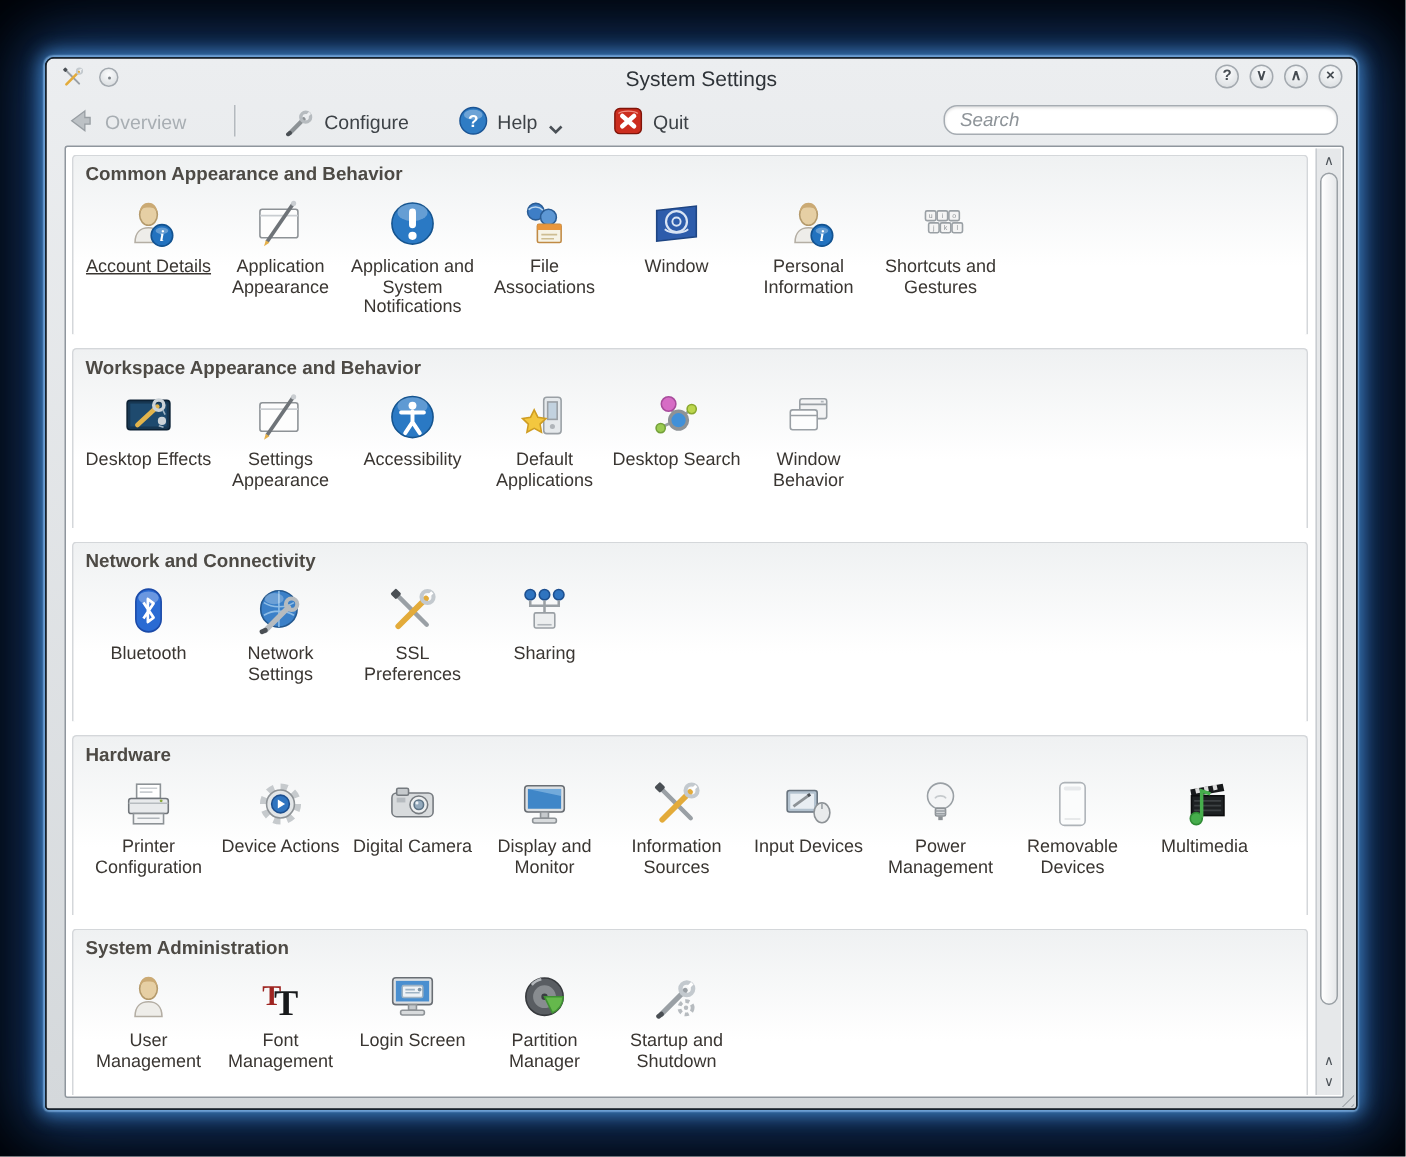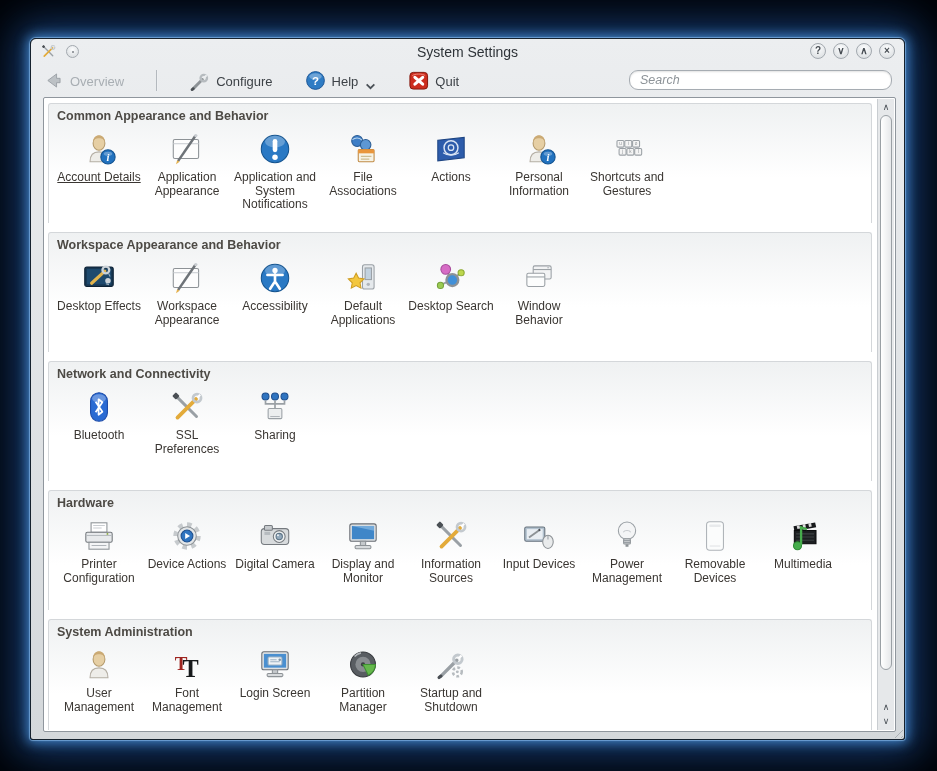--- a/index.html
+++ b/index.html
@@ -243,21 +243,21 @@
             </div>
             <div class="item">
               <span class="item-icon">
                 <svg viewBox="0 0 36 36">
                   <path d="M5.5 9.8l25-2.8v19.4l-25 2.8z" fill="#2d5cab" stroke="#1e4583"></path>
                   <circle cx="18" cy="16.8" r="6.6" fill="none" stroke="#d9e4f4" stroke-width="1.4"></circle>
                   <circle cx="18" cy="16.8" r="2.6" fill="none" stroke="#d9e4f4" stroke-width="1.2"></circle>
                   <path d="M10.6 21.6a9.5 6 0 0 0 14.8 0" fill="none" stroke="#d9e4f4" stroke-width="1.2"></path>
                 </svg>
               </span>
-              <span class="item-label">Actions</span>
+              <span class="item-label">Window</span>
             </div>
             <div class="item">
               <span class="item-icon">
                 <svg viewBox="0 0 36 36">
                   <path d="M9.5 30c0-6.2 3.4-9.3 8.5-9.3s8.5 3.1 8.5 9.3z" fill="#eeede9" stroke="#b4aea4"></path>
                   <ellipse cx="18" cy="12.5" rx="5.6" ry="6.6" fill="#e6cfa4" stroke="#b49a6c"></ellipse>
                   <path d="M12.4 11.2c.2-4.2 2.6-6.3 5.6-6.3s5.4 2.1 5.6 6.3c-1.4-2.6-2.3-3.3-5.6-3.3s-4.2.7-5.6 3.3z" fill="#cbaa74"></path>
                   <circle cx="26.5" cy="25.5" r="6.8" fill="#2272bf" stroke="#135391"></circle>
                   <ellipse cx="26.5" cy="22.6" rx="4" ry="2" fill="#fff" opacity="0.3"></ellipse>
                   <text x="26.5" y="29.2" font-size="10" font-weight="bold" font-style="italic" fill="#fff" text-anchor="middle" font-family="Liberation Serif,serif">i</text>
@@ -309,21 +309,21 @@
             <div class="item">
               <span class="item-icon">
                 <svg viewBox="0 0 36 36">
                   <rect x="5" y="9" width="24" height="18" rx="1.5" fill="#fdfdfd" stroke="#8d9296"></rect>
                   <path d="M5 13h24" stroke="#c9cdd1"></path>
                   <path d="M9.5 29.5 L26 5.5" stroke="#6e7378" stroke-width="2.4"></path>
                   <path d="M7.6 32.4l1.1-3.8 2.3 1.5z" fill="#e5b04a"></path>
                   <circle cx="26.3" cy="5.3" r="1.6" fill="#c9cdd1"></circle>
                 </svg>
               </span>
-              <span class="item-label">Workspace Appearance</span>
+              <span class="item-label">Settings Appearance</span>
             </div>
             <div class="item">
               <span class="item-icon">
                 <svg viewBox="0 0 36 36">
                   <circle cx="18" cy="18" r="13" fill="#2a79c4" stroke="#15548f"></circle>
                   <ellipse cx="18" cy="11" rx="9.5" ry="5.5" fill="#fff" opacity="0.25"></ellipse>
                   <circle cx="18" cy="10.8" r="2.5" fill="#fff"></circle>
                   <path d="M10.8 15.2h14.4M18 14.4v6.8M18 21.2l-4.6 7M18 21.2l4.6 7" stroke="#fff" stroke-width="2.5" stroke-linecap="round" fill="none"></path>
                 </svg>
               </span>
@@ -371,20 +371,33 @@
           <div class="group-items">
             <div class="item">
               <span class="item-icon">
                 <svg viewBox="0 0 36 36">
                   <rect x="10" y="4.5" width="16" height="27" rx="8" fill="#2a6bd3" stroke="#1b4aa8"></rect>
                   <ellipse cx="18" cy="10" rx="6.5" ry="4" fill="#fff" opacity="0.3"></ellipse>
                   <path d="M14.8 13l6.4 9.5-3.6 2.8V10.7l3.6 2.8-6.4 9.5" fill="none" stroke="#fff" stroke-width="1.7" stroke-linejoin="round"></path>
                 </svg>
               </span>
               <span class="item-label">Bluetooth</span>
+            </div>
+            <div class="item">
+              <span class="item-icon">
+                <svg viewBox="0 0 36 36">
+                  <circle cx="17" cy="17" r="11.5" fill="#3b80c8" stroke="#24588e"></circle>
+                  <path d="M7.5 13c5.5 3.5 13.5 3.5 19 0M7.5 21c5.5-3.5 13.5-3.5 19 0M17 5.5v23" stroke="#8fbde6" fill="none"></path>
+                  <ellipse cx="14" cy="10.5" rx="6" ry="3.5" fill="#fff" opacity="0.25"></ellipse>
+                  <path d="M8.5 30.5 L23 16" stroke="#b6bbbf" stroke-width="3.4" stroke-linecap="round"></path>
+                  <path d="M8.5 30.5l-2.2.9" stroke="#4a4f54" stroke-width="3" stroke-linecap="round"></path>
+                  <circle cx="25" cy="14" r="3.6" fill="none" stroke="#b6bbbf" stroke-width="2.6"></circle>
+                </svg>
+              </span>
+              <span class="item-label">Network Settings</span>
             </div>
             <div class="item">
               <span class="item-icon">
                 <svg viewBox="0 0 36 36">
                   <path d="M7.5 7.5 L27 27" stroke="#9aa0a5" stroke-width="2.8" stroke-linecap="round"></path>
                   <rect x="5" y="5" width="5" height="5" rx="1" fill="#4a4f54" transform="rotate(45 7.5 7.5)"></rect>
                   <path d="M26.5 10.5 L9 28" stroke="#e3ab3a" stroke-width="3.6" stroke-linecap="round"></path>
                   <circle cx="27.5" cy="9.5" r="3.8" fill="none" stroke="#c3c9ce" stroke-width="2.6"></circle>
                   <path d="M30.5 6.5l-2.5 2.5" stroke="#fff" stroke-width="2"></path>
                 </svg>

